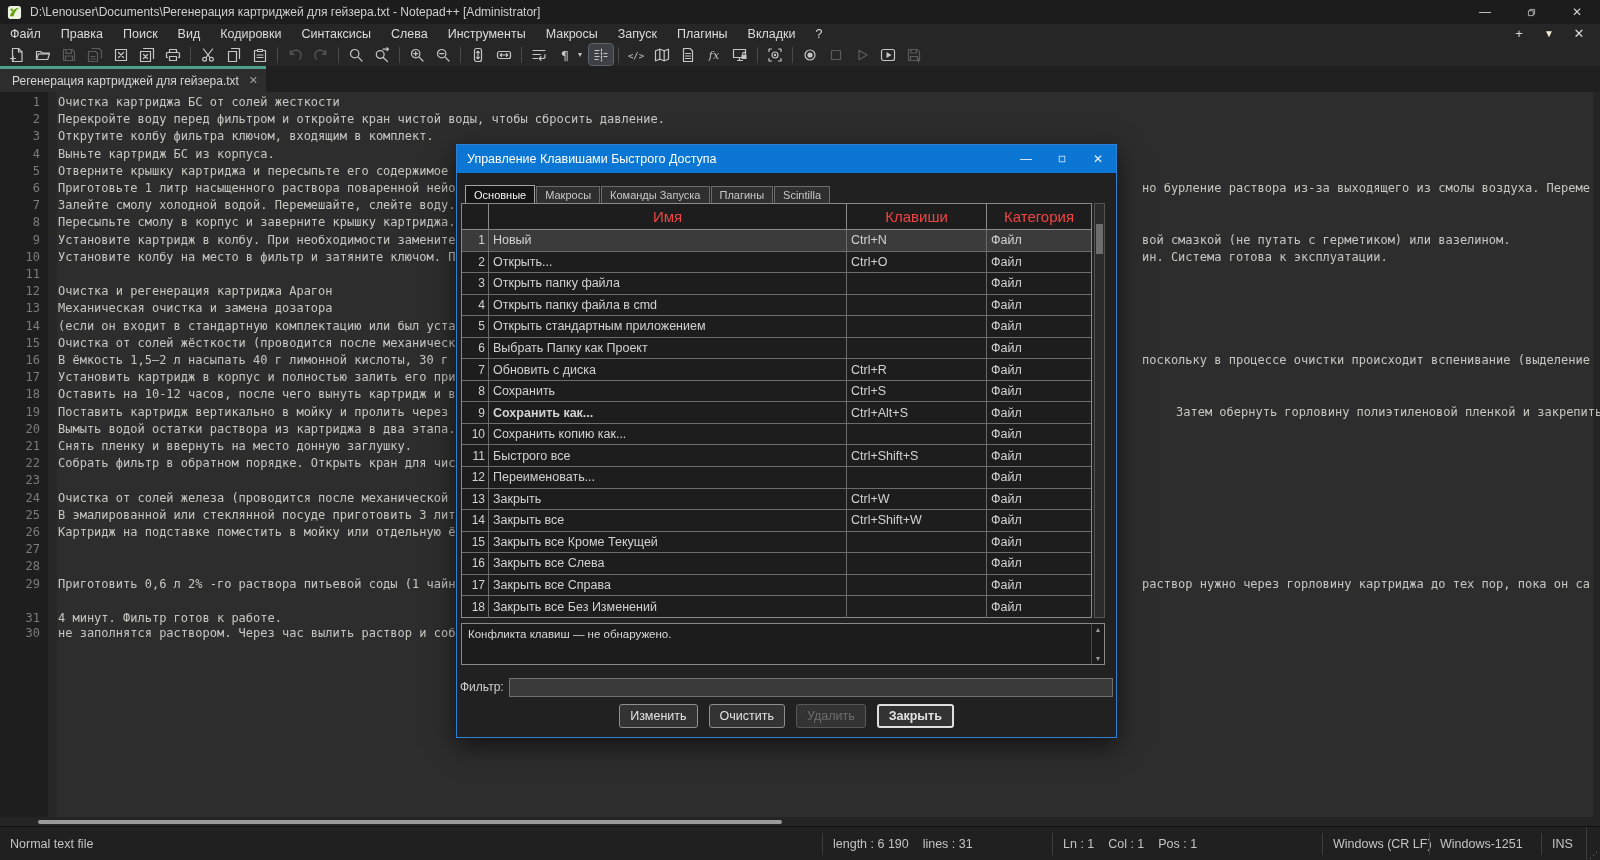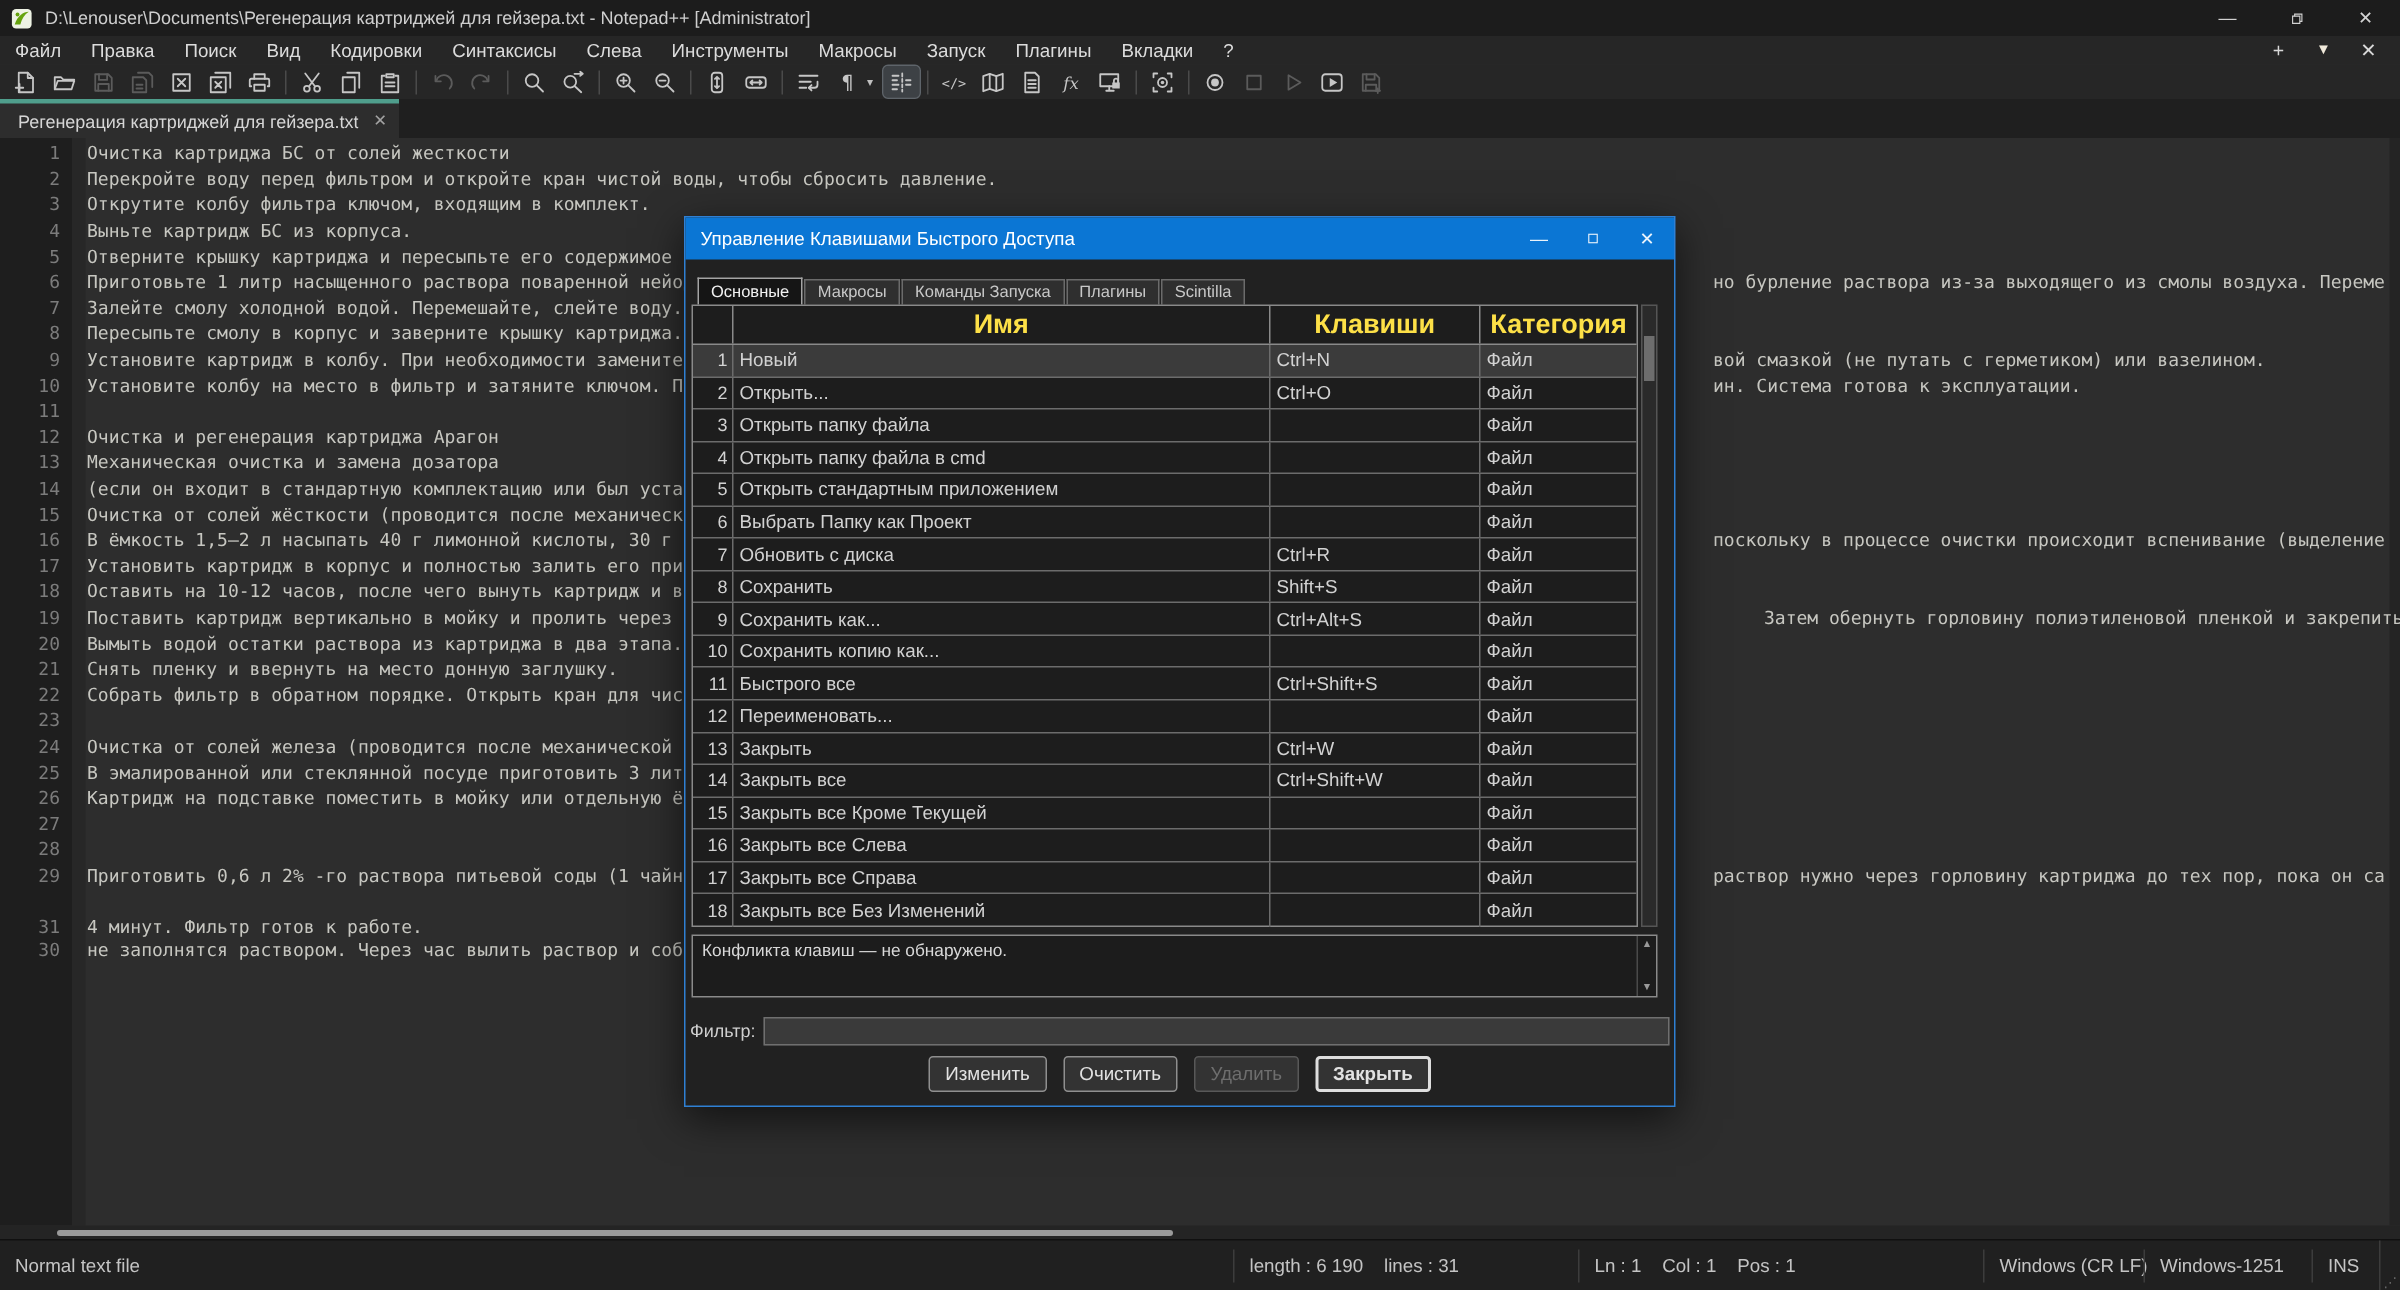--- a/index.html
+++ b/index.html
@@ -89,21 +89,21 @@
   .dlg-tabs { position:absolute; left:8px; top:40px; display:flex; align-items:flex-end; }
   .dlg-tab { font-size:11px; padding:2px 8px 3px; border:1px solid #6b6b6b; border-bottom:none;
              background:#2f2f2f; color:#c8c8c8; margin-right:1px; }
   .dlg-tab.active { background:#151515; border-color:#a5a5a5; color:#f2f2f2; padding-top:3px; }
 
   .kb-table { position:absolute; left:4px; top:58px; width:631px; height:415px;
               border:1px solid #8a8a8a; background:#1d1d1d; }
   .kb-hrow, .kb-row { display:flex; }
   .kb-hrow { height:26px; border-bottom:1px solid #8a8a8a; }
   .kb-hcell { border-right:1px solid #8a8a8a; display:flex; align-items:center; justify-content:center;
-              font-size:18px; font-weight:bold; color:#fde047; }
+              font-size:15px; font-weight:normal; color:#ef4444; }
   .kb-row { height:21.55px; border-bottom:1px solid #6c6c6c; }
   .kb-row:last-child { border-bottom:none; }
   .kb-row.selected { background:#3b3b3b; }
   .kb-cell { border-right:1px solid #6c6c6c; display:flex; align-items:center;
              font-size:12.5px; color:#d2d2d2; padding:0 4px; overflow:hidden; white-space:nowrap; }
   .kb-cell.num { justify-content:flex-end; padding-right:3px; font-size:12px; }
   .kb-cell:last-child, .kb-hcell:last-child { border-right:none; }
 
   .kb-scroll { position:absolute; left:637px; top:58px; width:11px; height:415px;
                background:#2a2a2a; border:1px solid #555; }
@@ -618,26 +618,26 @@
         </div>
         <div class="kb-row">
           <div class="kb-cell num" style="width: 27px;">7</div>
           <div class="kb-cell" style="width: 358px; flex: 1 1 0%;">Обновить с диска</div>
           <div class="kb-cell" style="width: 140px;">Ctrl+R</div>
           <div class="kb-cell" style="width: 104px;">Файл</div>
         </div>
         <div class="kb-row">
           <div class="kb-cell num" style="width: 27px;">8</div>
           <div class="kb-cell" style="width: 358px; flex: 1 1 0%;">Сохранить</div>
-          <div class="kb-cell" style="width: 140px;">Shift+S</div>
+          <div class="kb-cell" style="width: 140px;">Ctrl+S</div>
           <div class="kb-cell" style="width: 104px;">Файл</div>
         </div>
         <div class="kb-row">
           <div class="kb-cell num" style="width: 27px;">9</div>
-          <div class="kb-cell" style="width: 358px; flex: 1 1 0%;">Сохранить как...</div>
+          <div class="kb-cell" style="width: 358px; flex: 1 1 0%; font-weight: bold;">Сохранить как...</div>
           <div class="kb-cell" style="width: 140px;">Ctrl+Alt+S</div>
           <div class="kb-cell" style="width: 104px;">Файл</div>
         </div>
         <div class="kb-row">
           <div class="kb-cell num" style="width: 27px;">10</div>
           <div class="kb-cell" style="width: 358px; flex: 1 1 0%;">Сохранить копию как...</div>
           <div class="kb-cell" style="width: 140px;"></div>
           <div class="kb-cell" style="width: 104px;">Файл</div>
         </div>
         <div class="kb-row">

